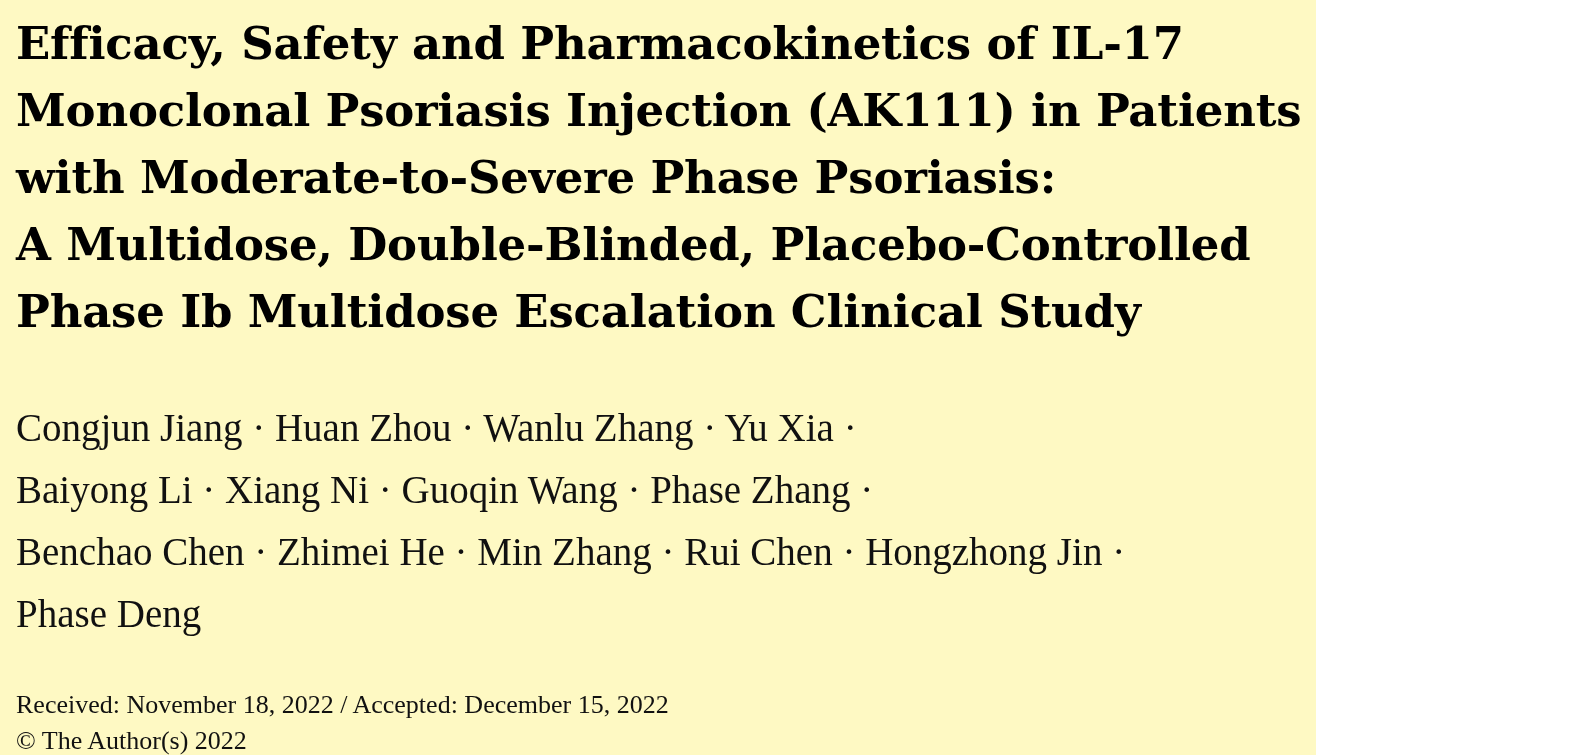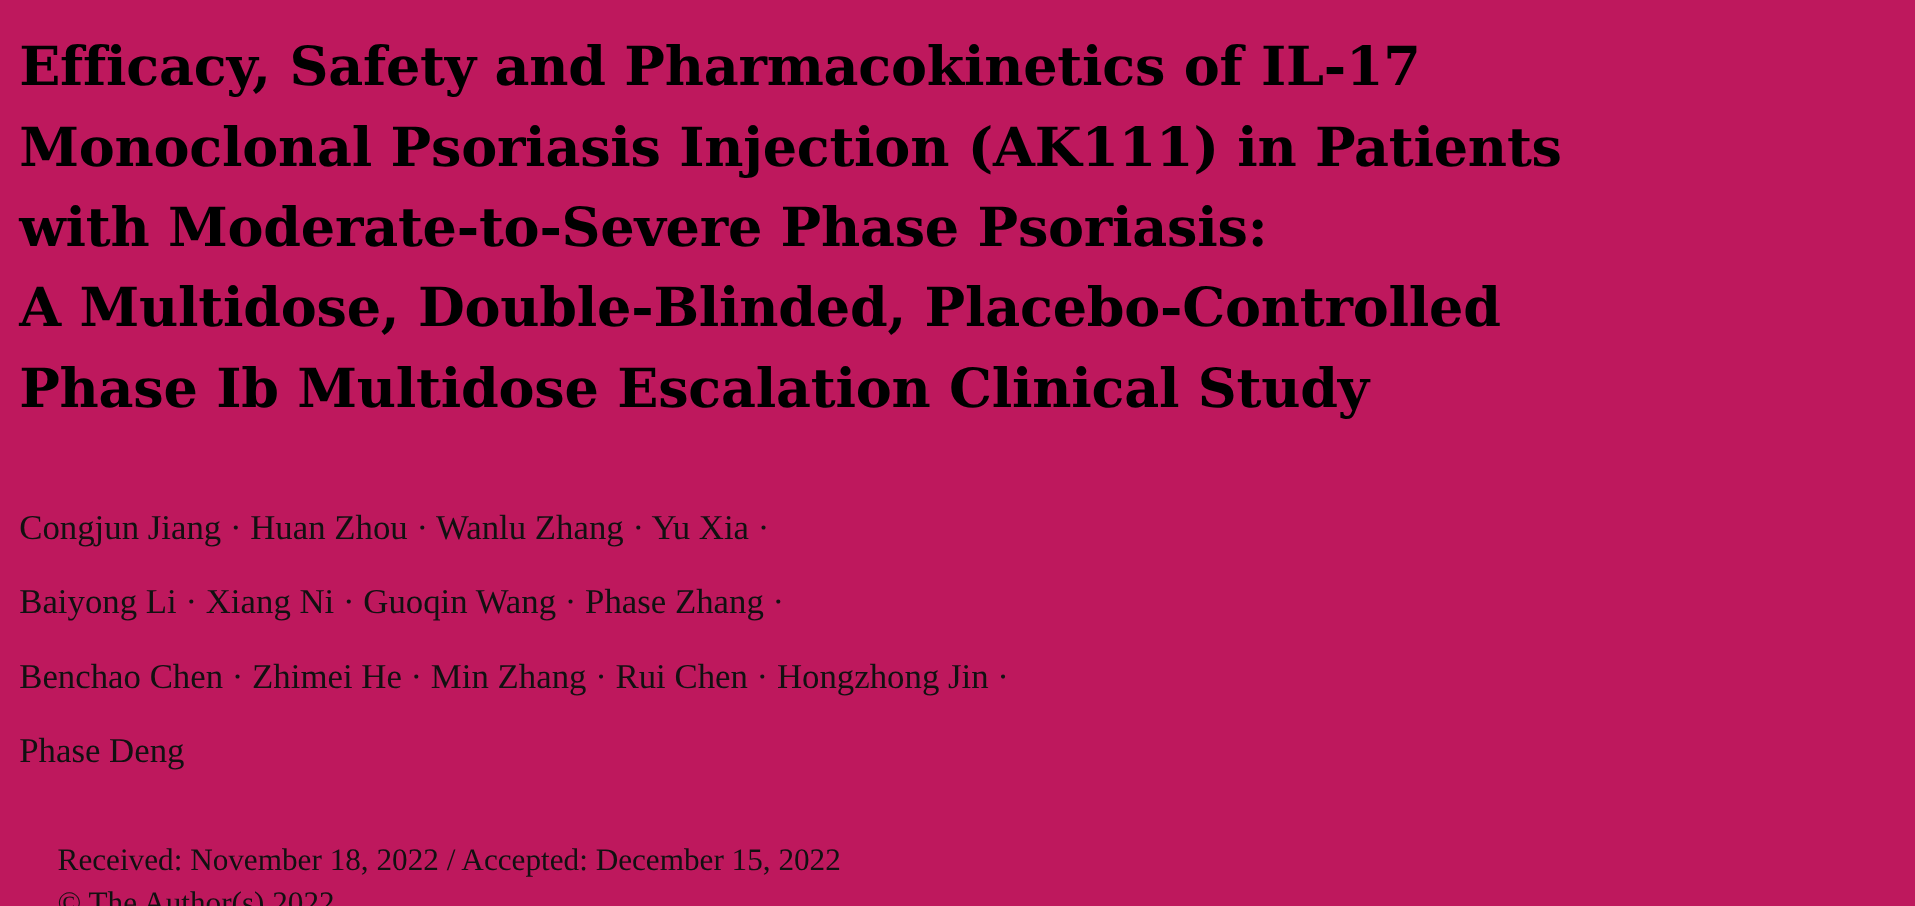--- a/index.html
+++ b/index.html
@@ -9,60 +9,59 @@
   }
   body {
     width: 1596px;
     height: 755px;
     font-family: "Liberation Serif", serif;
     color: #0a0a0a;
     overflow: hidden;
   }
   .page {
     box-sizing: border-box;
-    width: 1596px;
+    width: 1316px;
     height: 755px;
-    padding: 22px 20px 0 16px;
-    background: #be185d;
+    padding: 10px 20px 0 16px;
+    background: #fef9c3;
   }
   .title {
     font-family: "DejaVu Serif", serif;
     font-weight: bold;
     font-size: 45px;
     line-height: 67px;
     letter-spacing: -0.2px;
     color: #000000;
     margin: 0;
   }
   .title .line {
     display: block;
     white-space: nowrap;
   }
   .authors {
     margin-top: 52px;
   }
   .authors .aline {
     display: block;
     font-family: "Liberation Serif", serif;
-    font-size: 29px;
+    font-size: 39px;
     line-height: 62px;
     color: #111111;
     white-space: nowrap;
   }
   .history {
     margin-top: 42px;
   }
   .history .hline {
     display: block;
     font-family: "Liberation Serif", serif;
     font-size: 26px;
     line-height: 36px;
     color: #111111;
     white-space: nowrap;
-    margin-left: 32px;
   }
 </style>
 </head>
 <body>
 
 <div class="page">
 
   <h1 class="title">
     <span class="line">Efficacy, Safety and Pharmacokinetics of IL-17</span>
     <span class="line">Monoclonal Psoriasis Injection (AK111) in Patients</span>

